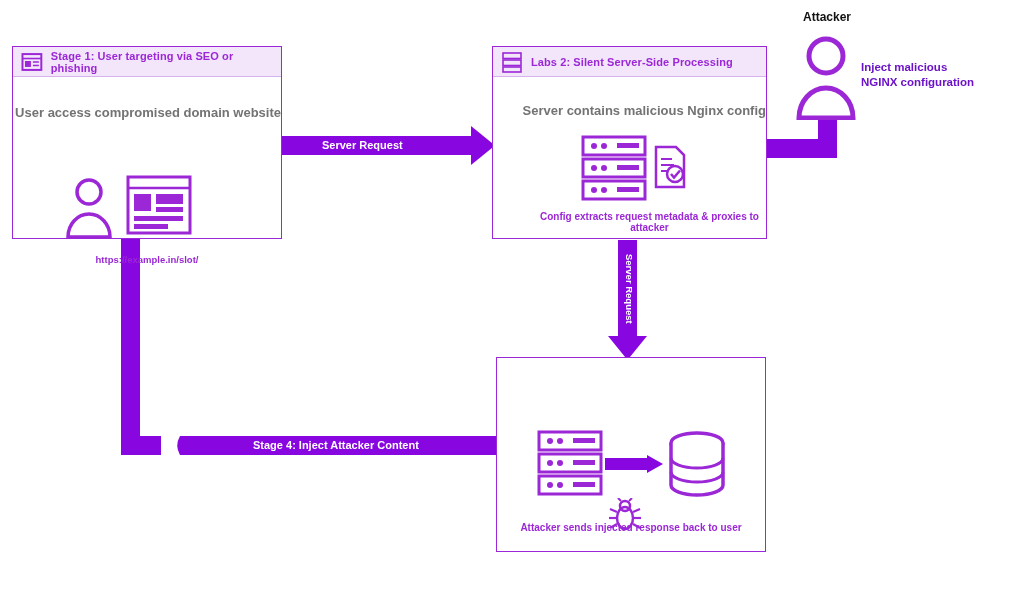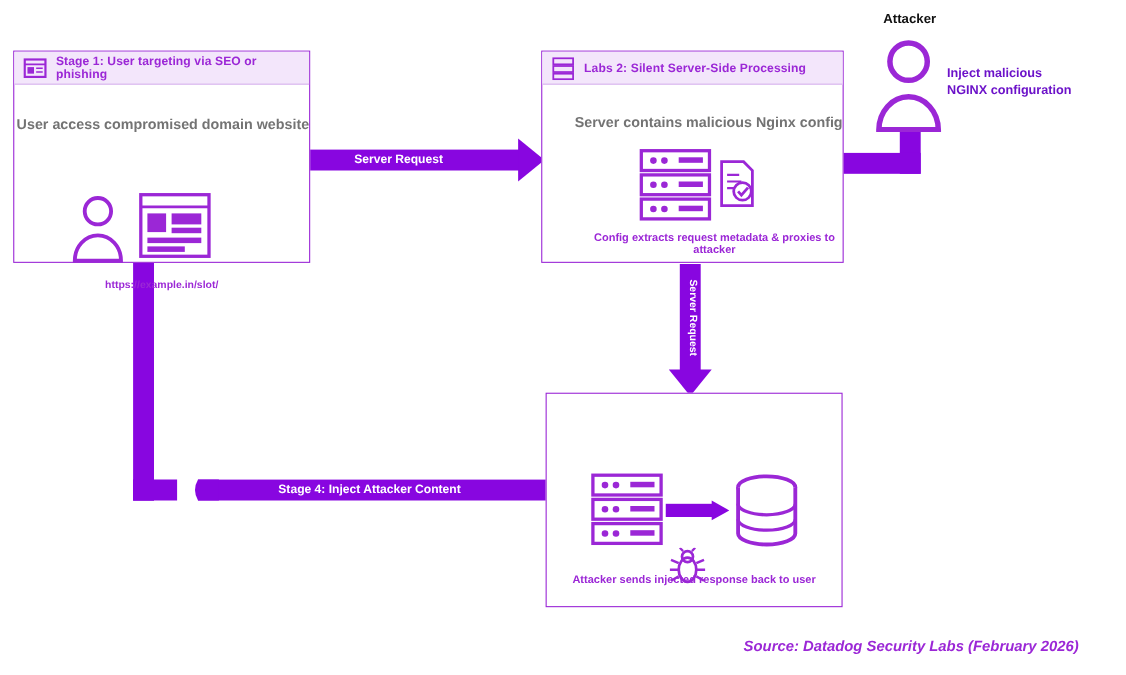--- a/index.html
+++ b/index.html
@@ -262,15 +262,14 @@
       <line x1="26" y1="26" x2="33" y2="30" stroke="#9b27d6" stroke-width="2.2"></line>
     </svg>
 
     <div class="box-caption" style="top:164px;">Attacker sends injected response back to user</div>
   </div>
 
   <div class="arrow-label" style="left:322px; top:139px;">Server Request</div>
   <div class="vert-label" style="left:635px; top:254px;">Server Request</div>
   <div class="arrow-label" style="left:253px; top:439px;">Stage 4: Inject Attacker Content</div>
 
-  <div class="source-note" style="left:676px; top:580px;">Source: Datadog Security Labs (February 2026)</div>
 
 </div>
 
 </body></html>

